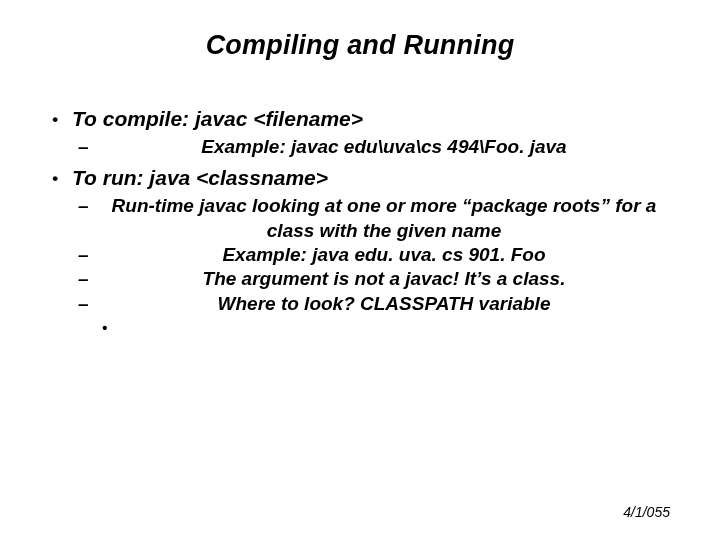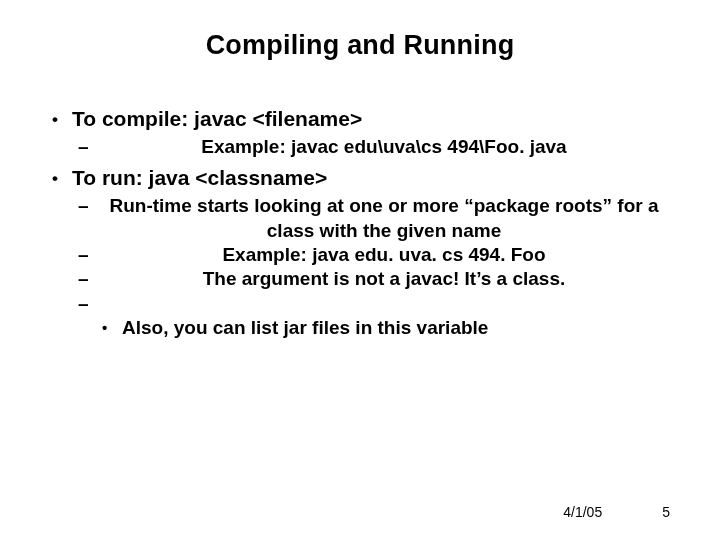--- a/index.html
+++ b/index.html
@@ -10,20 +10,21 @@
     font-family: Arial, Helvetica, sans-serif;
     color: #000;
     position: relative;
     overflow: hidden;
   }
   .slide {
     width: 100%;
     height: 100%;
     padding: 30px 50px 8px 50px;
     position: relative;
+    font-style: italic;
   }
   .title {
     text-align: center;
     font-size: 27px;
     font-weight: bold;
     margin-bottom: 45px;
     letter-spacing: 0.2px;
   }
   .body {
     font-size: 21px;
@@ -78,21 +79,20 @@
     font-size: 15px;
     line-height: 24px;
   }
   .footer {
     position: absolute;
     bottom: 20px;
     right: 50px;
     font-size: 14px;
     font-weight: normal;
     display: flex;
-    gap: 60px;
     color: #000;
   }
 </style>
 </head>
 <body>
 
 <div class="slide">
   <h1 class="title">Compiling and Running</h1>
 
   <div class="body">
@@ -111,36 +111,36 @@
     </div>
 
     <div class="l1">
       <div class="bullet">
         <span class="dot">•</span>
         <span class="l1content">To run:  java &lt;classname&gt;</span>
       </div>
       <ul class="l2list">
         <li>
           <span class="l2dash">–</span>
-          <span class="l2content">Run-time starts looking at one or more “package roots” for a class with the given name</span>
+          <span class="l2content">Run-time javac looking at one or more “package roots” for a class with the given name</span>
         </li>
         <li>
           <span class="l2dash">–</span>
-          <span class="l2content">Example:  java edu. uva. cs 494. Foo</span>
+          <span class="l2content">Example:  java edu. uva. cs 901. Foo</span>
         </li>
         <li>
           <span class="l2dash">–</span>
           <span class="l2content">The argument is not a javac!  It’s a class.</span>
         </li>
         <li style="flex-wrap:wrap;">
           <span class="l2dash">–</span>
+          <span class="l2content">Where to look?  CLASSPATH variable</span>
           <ul class="l3list" style="width:100%;">
             <li>
               <span class="l3dot">•</span>
-              <span>Also, you can list jar files in this variable</span>
             </li>
           </ul>
         </li>
       </ul>
     </div>
 
   </div>
 
   <div class="footer">
     <span>4/1/05</span>

